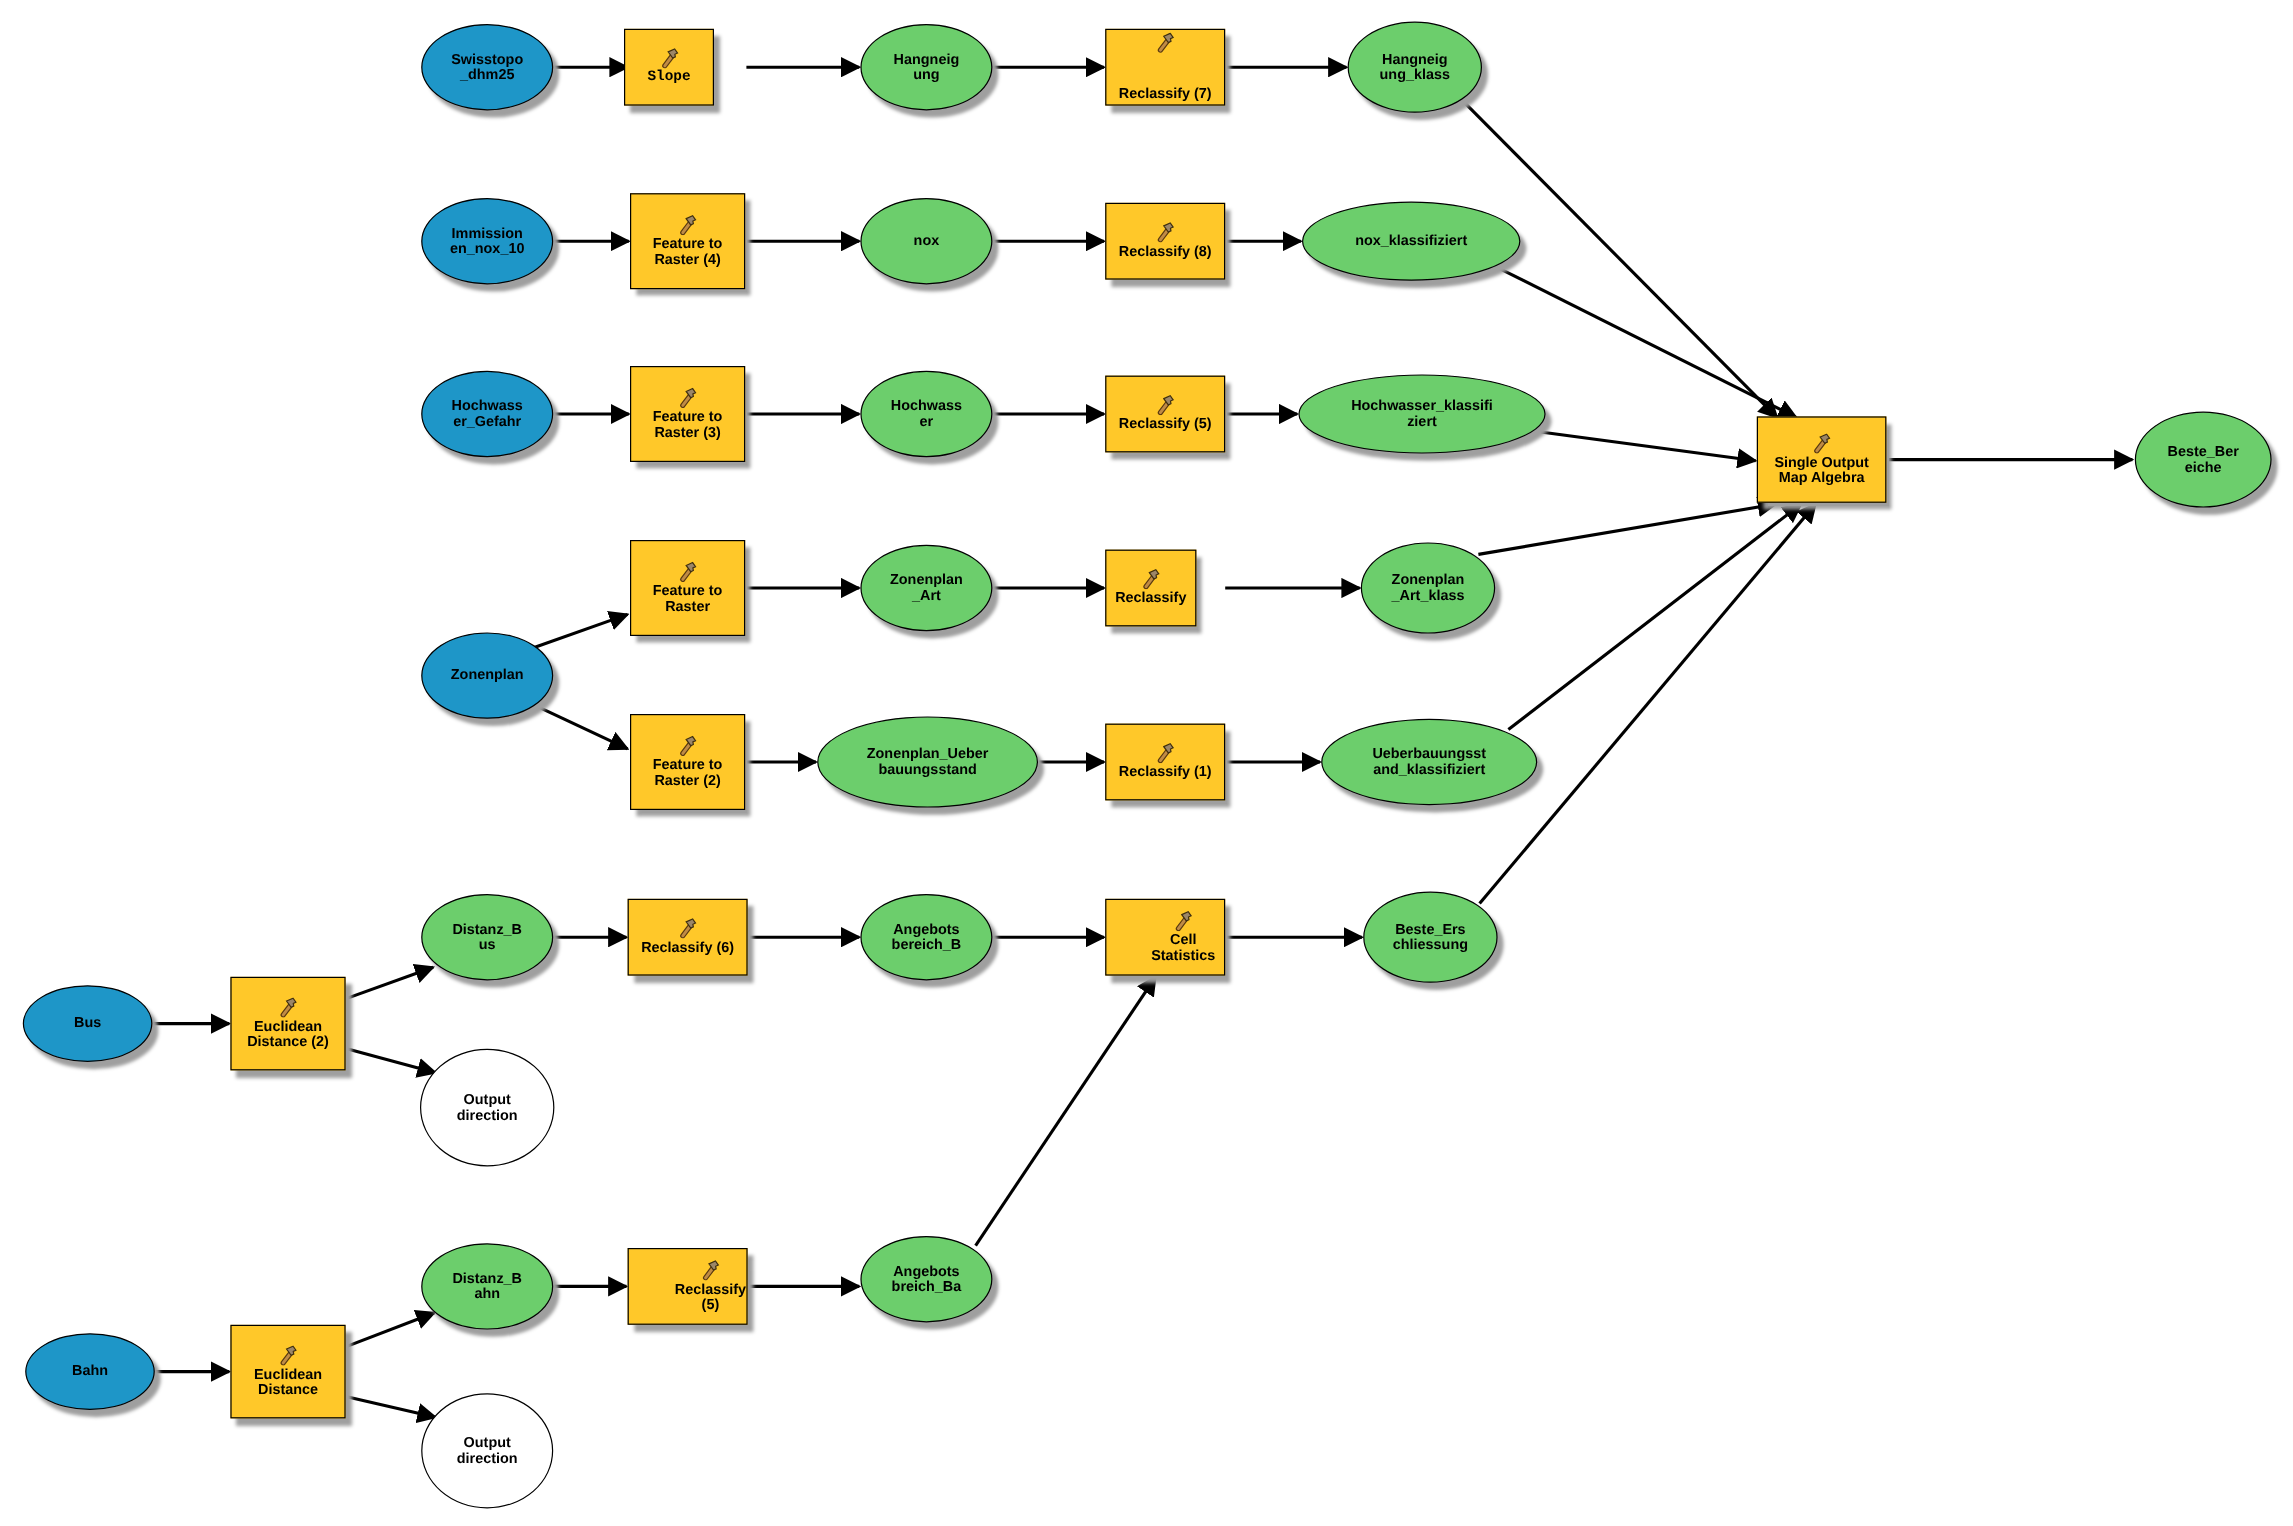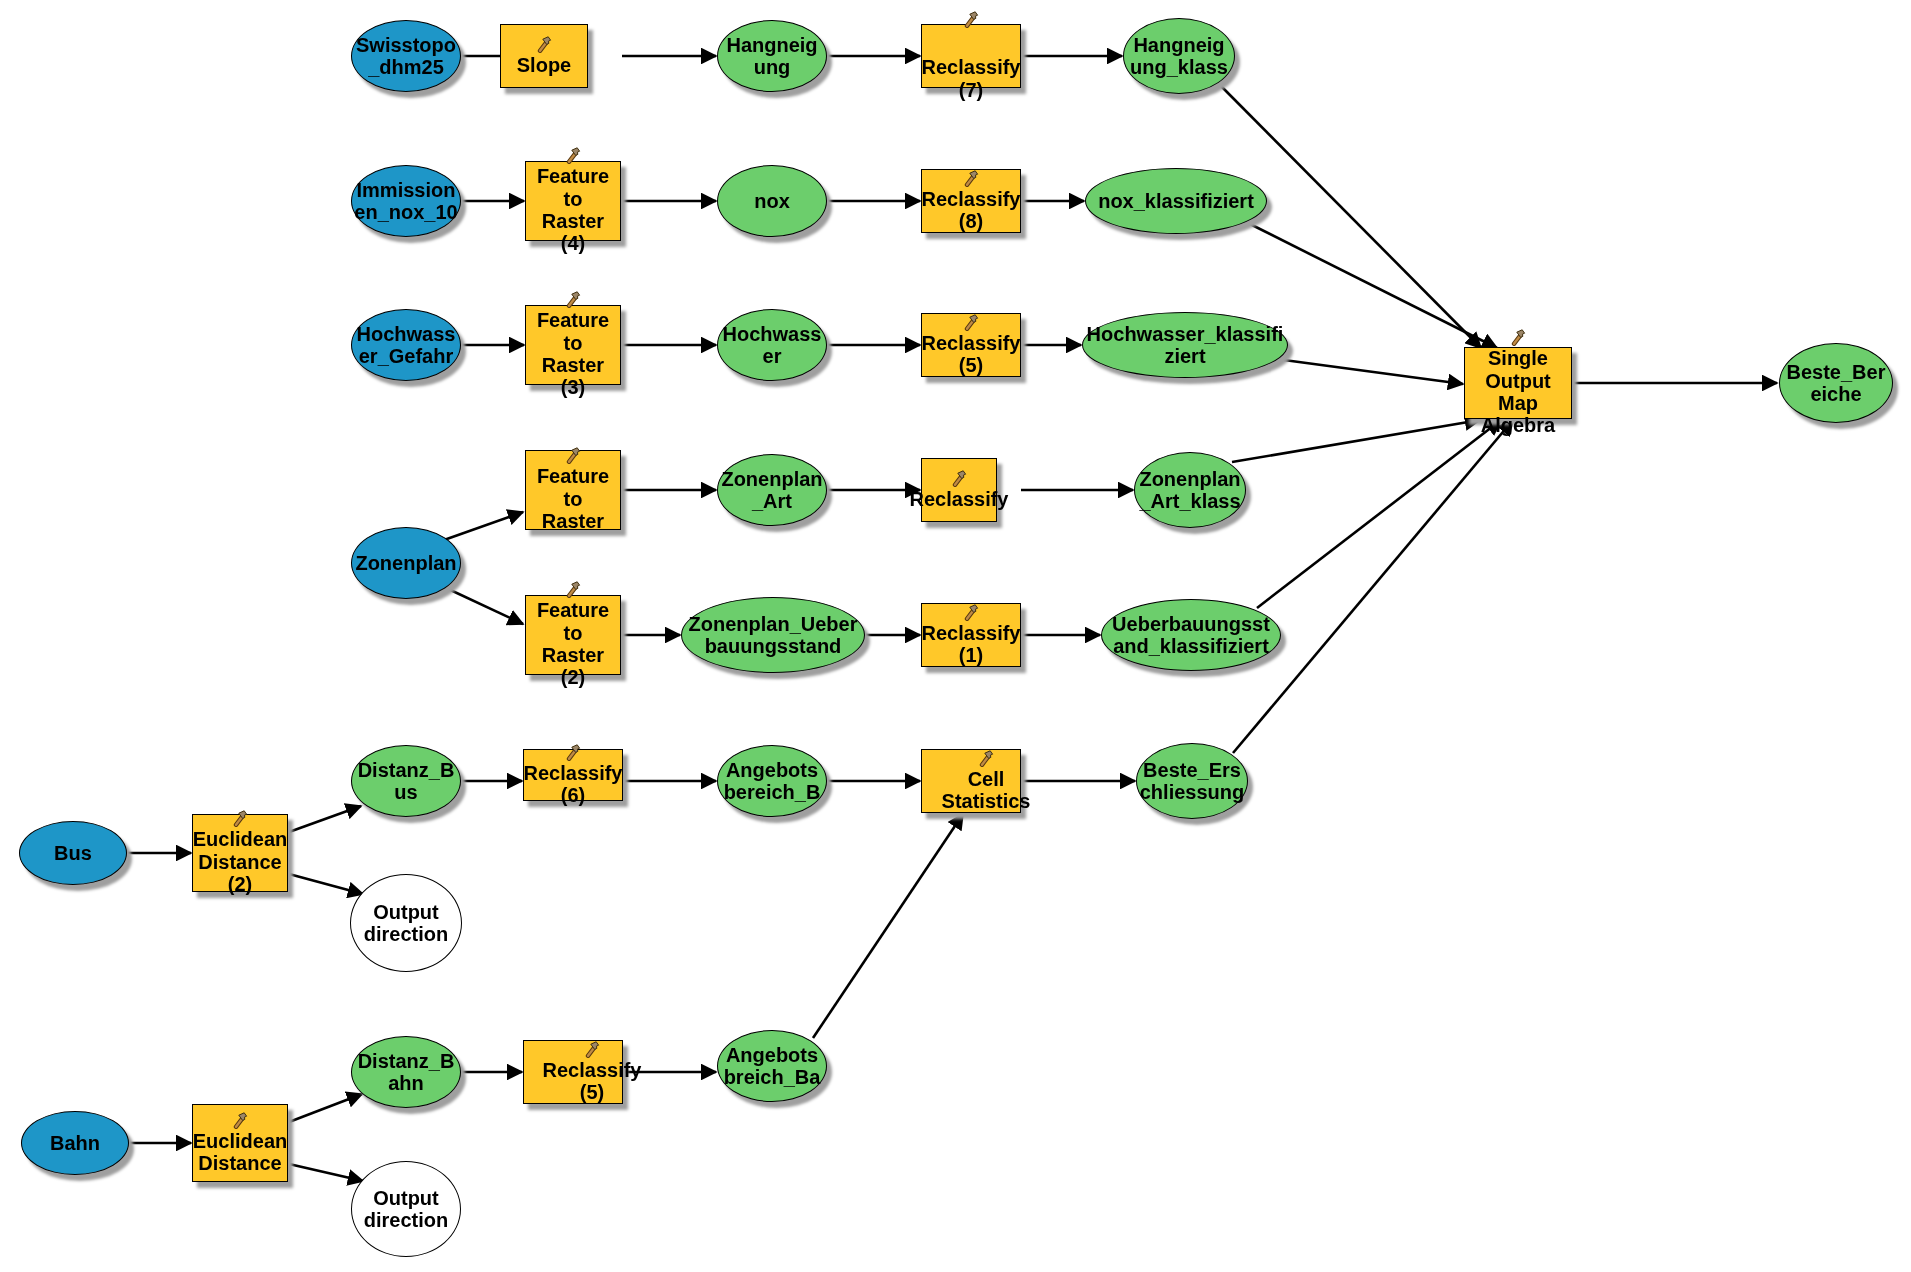--- a/index.html
+++ b/index.html
@@ -3,21 +3,21 @@
 <meta charset="utf-8">
 <style>
   * { margin:0; padding:0; box-sizing:border-box; }
   html,body { background:#ffffff; font-family:"Liberation Sans", sans-serif; }
   #stage { position:relative; width:1911px; height:1272px; background:#ffffff; overflow:hidden; }
   #edge-layer { position:absolute; left:0; top:0; z-index:1; }
   .edge { stroke:var(--c-edge,#000); stroke-width:2.6; }
   .node {
     position:absolute; z-index:2;
     display:flex; flex-direction:column; align-items:center; justify-content:center;
-    text-align:center; font-weight:bold; font-size:20px; line-height:1.12; color:#000;
+    text-align:center; font-weight:bold; font-size:12px; line-height:1.12; color:#000;
     border:1.6px solid #000;
   }
   .node .label { white-space:pre-line; display:block; }
   .node.input   { border-radius:50%; background:var(--c-input);   box-shadow:5px 6px 3px var(--c-shadow); }
   .node.derived { border-radius:50%; background:var(--c-derived); box-shadow:5px 6px 3px var(--c-shadow); }
   .node.blank   { border-radius:50%; background:var(--c-blank); border-width:1.3px; font-weight:bold; }
   .node.tool    { background:var(--c-tool); box-shadow:5px 6px 3px var(--c-shadow); padding:2px; }
   .node.tool .icon { display:block; height:17px; line-height:0; margin-bottom:1px; }
 </style>
 </head>
@@ -69,21 +69,21 @@
       <line x1="461" y1="1072" x2="522" y2="1072" class="edge" marker-end="url(#arrowhead)"></line>
       <line x1="623" y1="1072" x2="716" y2="1072" class="edge" marker-end="url(#arrowhead)"></line>
       <line x1="813" y1="1038" x2="963" y2="814" class="edge" marker-end="url(#arrowhead)"></line>
       <line x1="1572" y1="383" x2="1777" y2="383" class="edge" marker-end="url(#arrowhead)"></line>
     </svg>
 
 <div class="node input" style="left: 351px; top: 20px; width: 110px; height: 72px;">
       <span class="label">Swisstopo
 _dhm25</span>
     </div>
-    <div class="node tool" style="left: 500px; top: 24px; width: 88px; height: 64px;">
+    <div class="node tool" style="left: 520px; top: 24px; width: 75px; height: 64px; font-family: Liberation Mono, monospace;">
       <span class="icon"><svg viewBox="0 0 18 17" width="18" height="17">
           <path d="M5 14.8 L11.2 6.6" stroke="#5a3a10" stroke-width="4.4" stroke-linecap="round"></path>
           <path d="M5 14.8 L11.2 6.6" stroke="#c08b45" stroke-width="2.4" stroke-linecap="round"></path>
           <path d="M7.8 3.2 L13.2 0.8 L15.6 4.2 L13.4 5.2 L13.8 7.4 L11.6 8.4 Z" fill="#9c8668" stroke="#40300f" stroke-width="1"></path>
         </svg></span>
       <span class="label">Slope</span>
     </div>
     <div class="node derived" style="left: 717px; top: 20px; width: 110px; height: 72px;">
       <span class="label">Hangneig
 ung</span>
@@ -206,21 +206,21 @@
       <span class="label">Reclassify (1)</span>
     </div>
     <div class="node derived" style="left: 1101px; top: 599px; width: 180px; height: 72px;">
       <span class="label">Ueberbauungsst
 and_klassifiziert</span>
     </div>
     <div class="node derived" style="left: 351px; top: 745px; width: 110px; height: 72px;">
       <span class="label">Distanz_B
 us</span>
     </div>
-    <div class="node tool" style="left: 523px; top: 749px; width: 100px; height: 52px;">
+    <div class="node tool" style="left: 523px; top: 749px; width: 100px; height: 64px;">
       <span class="icon"><svg viewBox="0 0 18 17" width="18" height="17">
           <path d="M5 14.8 L11.2 6.6" stroke="#5a3a10" stroke-width="4.4" stroke-linecap="round"></path>
           <path d="M5 14.8 L11.2 6.6" stroke="#c08b45" stroke-width="2.4" stroke-linecap="round"></path>
           <path d="M7.8 3.2 L13.2 0.8 L15.6 4.2 L13.4 5.2 L13.8 7.4 L11.6 8.4 Z" fill="#9c8668" stroke="#40300f" stroke-width="1"></path>
         </svg></span>
       <span class="label">Reclassify (6)</span>
     </div>
     <div class="node derived" style="left: 717px; top: 745px; width: 110px; height: 72px;">
       <span class="label">Angebots
 bereich_B</span>

